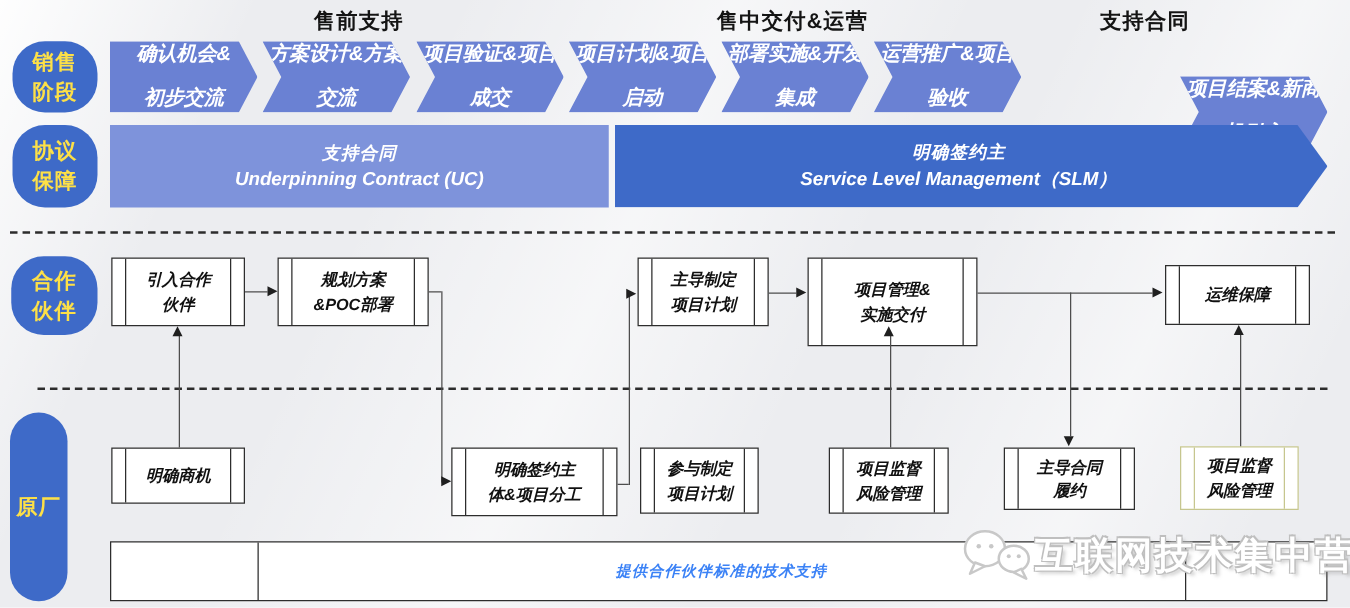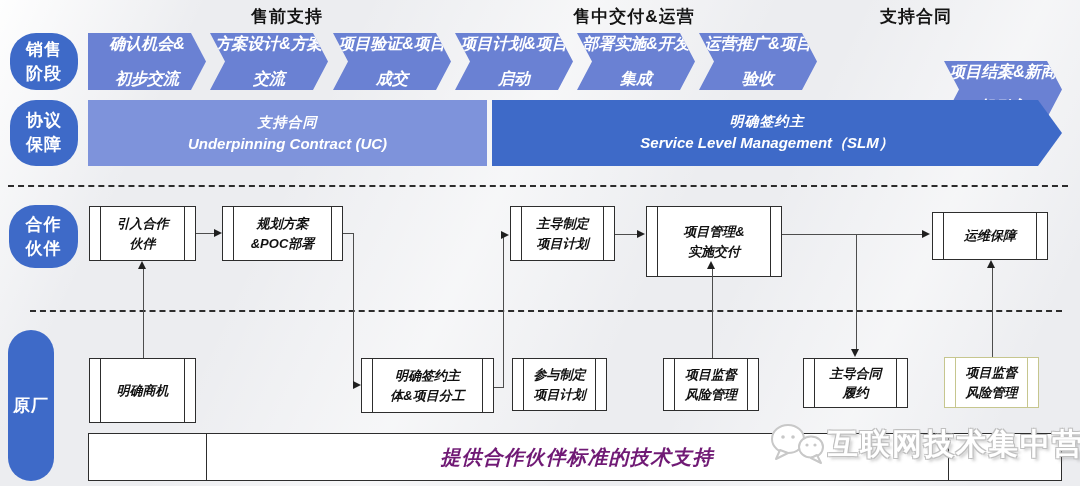--- a/index.html
+++ b/index.html
@@ -6,21 +6,21 @@
   .canvas{
     position:relative; width:1080px; height:486px; overflow:hidden;
     font-family:"Liberation Sans","DejaVu Sans",sans-serif;
     background:
       linear-gradient(115deg, rgba(255,255,255,0.95) 0%, rgba(255,255,255,0) 16%),
       linear-gradient(115deg, rgba(255,255,255,0) 28%, rgba(255,255,255,0.55) 45%, rgba(255,255,255,0) 60%),
       linear-gradient(115deg, rgba(255,255,255,0) 66%, rgba(255,255,255,0.5) 80%, rgba(255,255,255,0) 92%),
       #ecedf0;
   }
   .phase{position:absolute; top:5px; transform:translateX(-50%); font-weight:bold; font-size:17px; color:#141414; letter-spacing:1px; white-space:nowrap;}
-  .rlabel{position:absolute; background:#3e6ac8; color:#ffffff; font-weight:bold; font-size:17px;
+  .rlabel{position:absolute; background:#3e6ac8; color:#fde047; font-weight:bold; font-size:17px;
     display:flex; align-items:center; justify-content:center; text-align:right;
     white-space:pre-line; line-height:1.4; letter-spacing:1px;border-radius:26px;}
   .chev{position:absolute; top:33px; height:57px; background:#6a81d3; color:#fff;
     display:flex; align-items:center; justify-content:center; text-align:center;
     font-weight:bold; font-style:italic; font-size:16px; line-height:2.15; white-space:pre-line;
     clip-path:polygon(0 0, calc(100% - 15px) 0, 100% 50%, calc(100% - 15px) 100%, 0 100%, 15px 50%);}
   .chev.first{clip-path:polygon(0 0, calc(100% - 15px) 0, 100% 50%, calc(100% - 15px) 100%, 0 100%);}
   .agrbox{position:absolute; top:100px; height:66px; color:#fff; display:flex; flex-direction:column;
     align-items:center; justify-content:center; text-align:center; font-weight:bold; font-style:italic;}
   .agrbox .zh{font-size:14px; letter-spacing:1px;}
@@ -41,21 +41,21 @@
   .vline{position:absolute; width:0; border-left:1.5px solid #4d4d4d;}
   .arr{position:absolute; width:0; height:0;}
   .arr.r{border-top:4.5px solid transparent; border-bottom:4.5px solid transparent; border-left:8px solid #1f1f1f;}
   .arr.u{border-left:4.5px solid transparent; border-right:4.5px solid transparent; border-bottom:8px solid #1f1f1f;}
   .arr.d{border-left:4.5px solid transparent; border-right:4.5px solid transparent; border-top:8px solid #1f1f1f;}
   .bottombar{position:absolute; left:88px; top:433px; width:974px; height:48px; background:#fff;
     border:1.6px solid #2d2d2d; box-sizing:border-box;}
   .bottombar .div{position:absolute; top:0; bottom:0; width:0; border-left:1.4px solid #2d2d2d;}
   .bottombar .lbl{position:absolute; left:117px; width:742px; top:0; height:100%;
     display:flex; align-items:center; justify-content:center;
-    font-weight:bold; font-style:italic; font-size:20px; color:#701a75; letter-spacing:1px;text-align:center;}
+    font-weight:bold; font-style:italic; font-size:12px; color:#3b82f6; letter-spacing:1px;text-align:center;}
   .wm{position:absolute; left:766px; top:421px; display:flex; align-items:center; z-index:5;}
   .wm .txt{font-size:30px; font-weight:bold; color:#fff; letter-spacing:2px; white-space:nowrap;
     text-shadow:-1px -1px 0 #bfbfbf, 1px -1px 0 #bfbfbf, -1px 1px 0 #bfbfbf, 1px 1px 0 #bfbfbf, 3px 3px 3px rgba(120,120,120,.35);}
 </style>
 </head>
 <body>
 
 <div class="canvas">
 
   <div class="phase" style="left:287px;">售前支持</div>
@@ -100,21 +100,21 @@
   <div class="pbox" style="left:89px;  top:206px; width:107px; height:55px;">引入合作
 伙伴</div>
   <div class="pbox" style="left:222px; top:206px; width:121px; height:55px;">规划方案
 &amp;POC部署</div>
   <div class="pbox" style="left:510px; top:206px; width:105px; height:55px;">主导制定
 项目计划</div>
   <div class="pbox" style="left:646px; top:206px; width:136px; height:71px;">项目管理&amp;
 实施交付</div>
   <div class="pbox" style="left:932px; top:212px; width:116px; height:48px;">运维保障</div>
 
-  <div class="pbox" style="left:89px;  top:358px; width:107px; height:65px;">明确商机</div>
+  <div class="pbox" style="left:89px;  top:358px; width:107px; height:45px;">明确商机</div>
   <div class="pbox" style="left:361px; top:358px; width:133px; height:55px;">明确签约主
 体&amp;项目分工</div>
   <div class="pbox" style="left:512px; top:358px; width:95px;  height:53px;">参与制定
 项目计划</div>
   <div class="pbox" style="left:663px; top:358px; width:96px;  height:53px;">项目监督
 风险管理</div>
   <div class="pbox" style="left:803px; top:358px; width:105px; height:50px;">主导合同
 履约</div>
   <div class="pbox hl" style="left:944px; top:357px; width:95px; height:51px;">项目监督
 风险管理</div>

